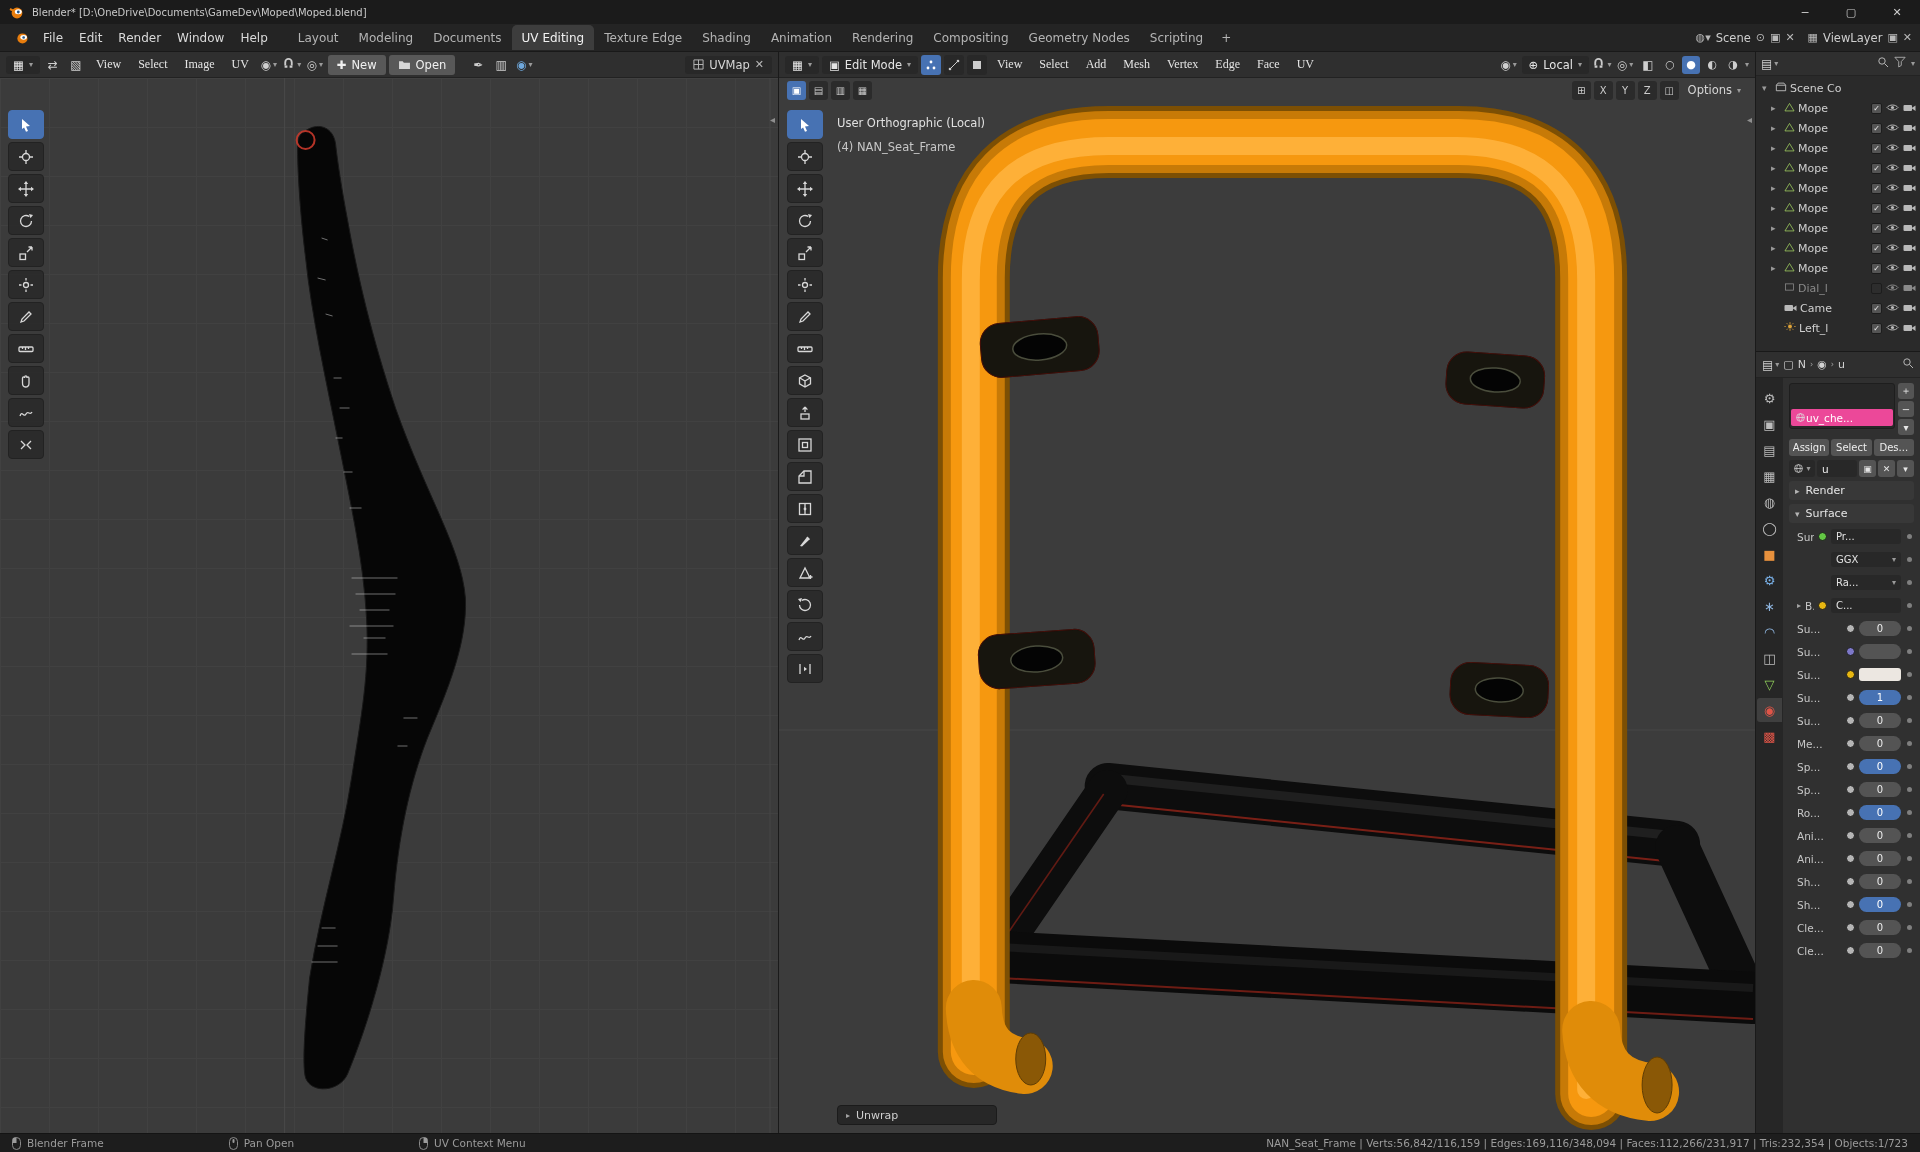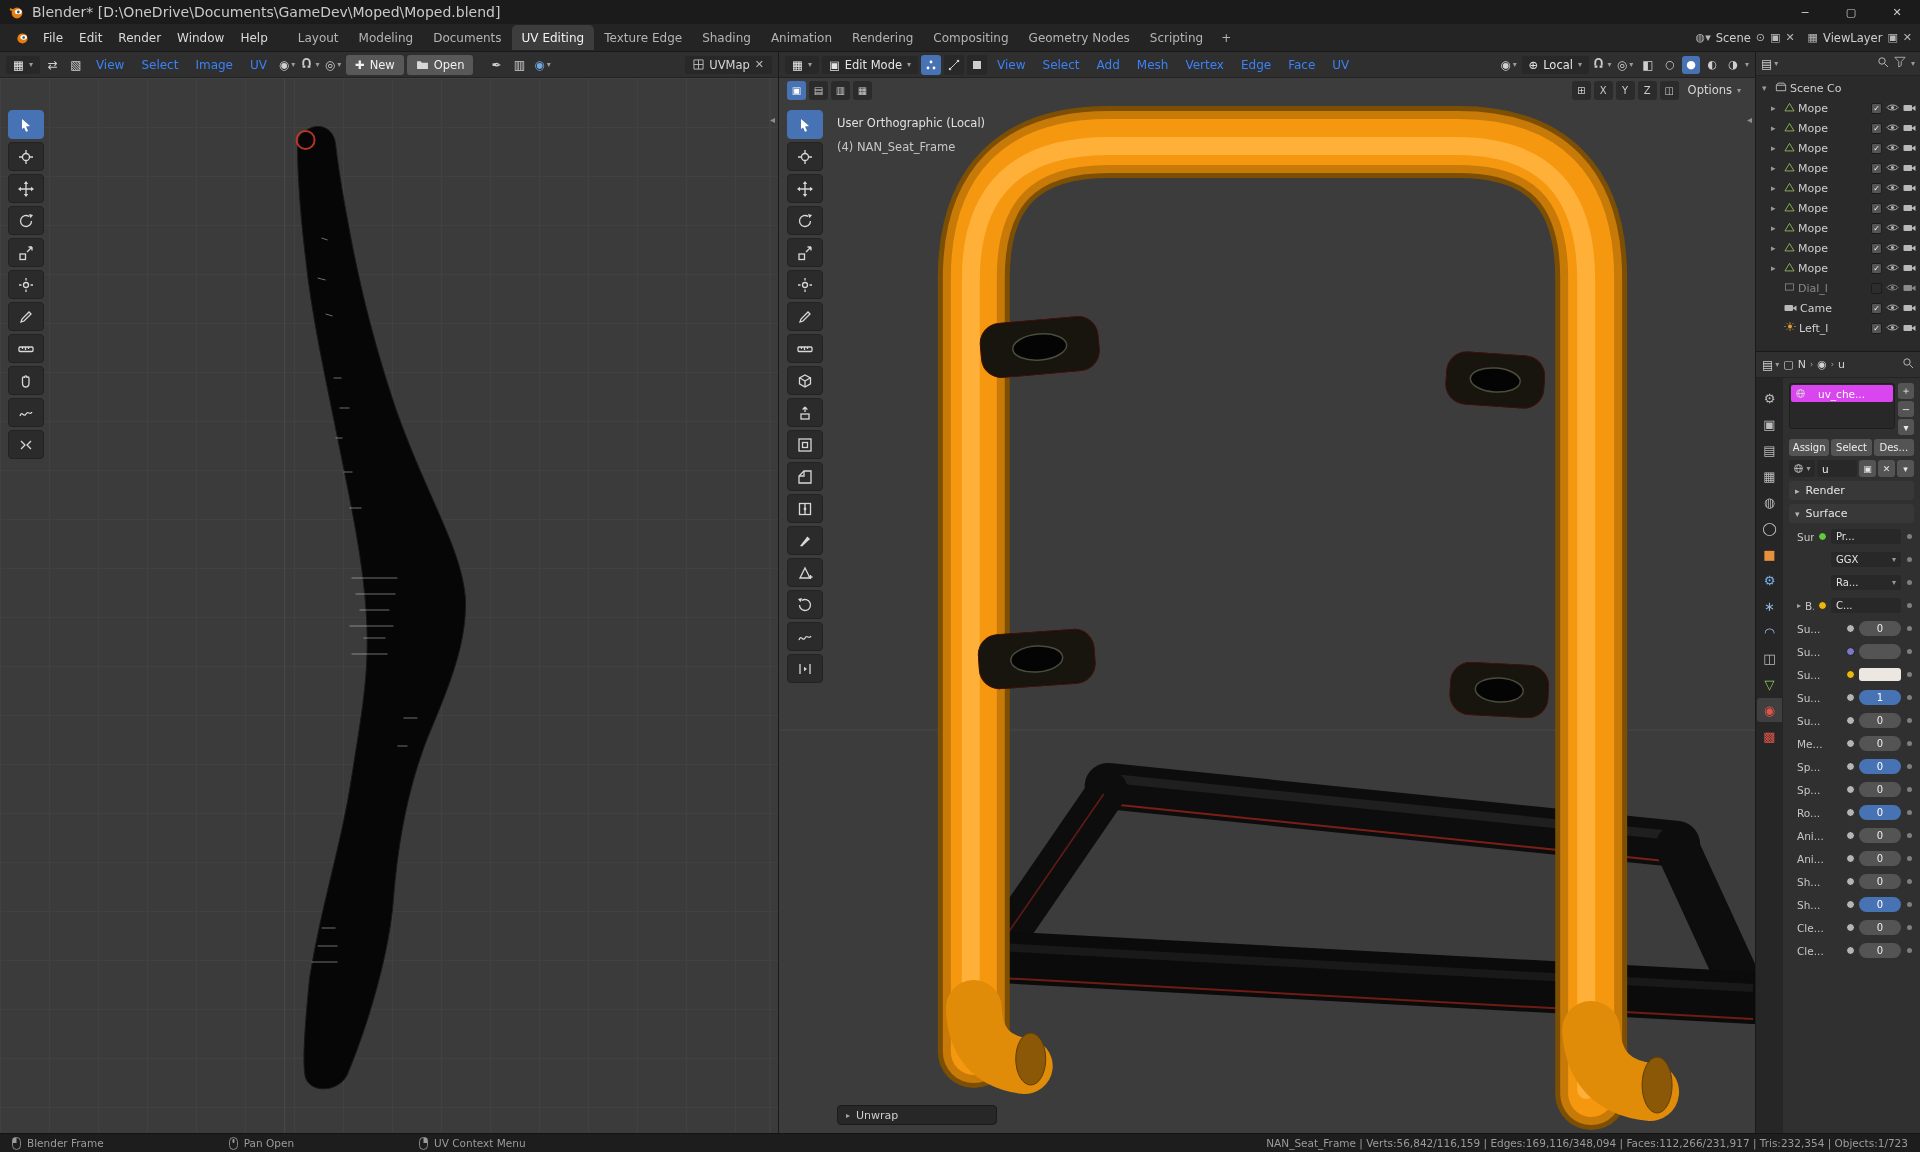--- a/index.html
+++ b/index.html
@@ -4,21 +4,21 @@
 <style>
   * { box-sizing: border-box; margin: 0; padding: 0; }
   body { background:#111; }
   .app { position:relative; width:1920px; height:1152px; background:#2b2b2b;
          font-family:"DejaVu Sans","Liberation Sans",sans-serif; font-size:12px;
          color:#d6d6d6; overflow:hidden; user-select:none; }
 
   
   .titlebar { position:absolute; left:0; top:0; width:100%; height:24px; background:#1b1b1b;
               display:flex; align-items:center; padding-left:8px; gap:8px; }
-  .title-text { color:#c9c9c9; font-size:14px; }
+  .title-text { color:#c9c9c9; font-size:10px; }
   .win-controls { margin-left:auto; display:flex; height:100%; }
   .win-btn { width:46px; height:100%; display:flex; align-items:center; justify-content:center;
              color:#cfcfcf; font-size:11px; }
 
   
   .topbar { position:absolute; left:0; top:24px; width:100%; height:28px; background:#242424;
             border-bottom:1px solid #191919; display:flex; align-items:center; padding:0 8px; }
   .menu { padding:3px 8px; color:#dadada; border-radius:3px; }
   .tabs { display:flex; align-items:center; height:100%; margin-left:12px; }
   .wtab { padding:6px 10px 5px; font-size:12px; color:#b4b4b4; border-radius:5px 5px 0 0; white-space:nowrap; }
@@ -28,21 +28,21 @@
   .tb-icon { color:#b9b9b9; font-size:11px; }
 
   
   .workspace { position:absolute; left:0; top:52px; width:100%; height:1081px; }
   .uv-editor  { position:absolute; left:0; top:0; width:779px; height:100%; border-right:1px solid #1a1a1a; }
   .viewport3d { position:absolute; left:779px; top:0; width:977px; height:100%; border-right:1px solid #1a1a1a; }
   .rightpanel { position:absolute; left:1756px; top:0; width:164px; height:100%; }
 
   .ed-header { position:relative; z-index:4; height:26px; background:#2f2f2f; border-bottom:1px solid #222;
                display:flex; align-items:center; padding:0 6px; gap:3px; }
-  .ed-menu { padding:2px 7px; color:#3b82f6; white-space:nowrap; }
+  .ed-menu { padding:2px 7px; color:#e5e5e5; white-space:nowrap;font-family:Liberation Serif, serif; }
   .icon-toggle { min-width:20px; height:20px; display:flex; align-items:center; justify-content:center;
                  color:#cfcfcf; border-radius:3px; gap:2px; font-size:12px; }
   .dd { background:#282828; border-radius:3px; display:flex; align-items:center; gap:5px;
         padding:2px 7px; font-size:11.5px; color:#e4e4e4; white-space:nowrap; }
   .caret { font-size:8px; color:#9a9a9a; }
   .hbtn { display:flex; align-items:center; gap:5px; background:#585858; border:none; border-radius:3px;
           color:#f0f0f0; font-size:11.5px; padding:3px 9px; font-family:inherit; }
   .uvmap-pill { margin-left:auto; display:flex; align-items:center; gap:5px; background:#282828;
                 border-radius:3px; padding:2px 8px; font-size:11.5px; }
   .mode-btn { width:20px; height:20px; background:#282828; border-radius:3px; display:flex;
@@ -110,22 +110,22 @@
   .props-body { position:absolute; left:0; top:26px; right:0; bottom:0; }
   .ptabs { position:absolute; left:0; top:0; width:27px; bottom:0; background:#262626; display:flex;
            flex-direction:column; align-items:center; padding-top:8px; gap:2px; }
   .ptab { width:25px; height:24px; display:flex; align-items:center; justify-content:center;
           font-size:13px; color:#bdbdbd; border-radius:3px 0 0 3px; }
   .ptab.active { background:#3f3f3f; }
   .pcontent { position:absolute; left:27px; top:0; right:0; bottom:0; padding:5px 6px 0;
               display:flex; flex-direction:column; gap:4px; overflow:hidden; }
   .slot-wrap { display:flex; gap:3px; }
   .slot-list { flex:1; height:46px; background:#282828; border:1px solid #1e1e1e; border-radius:3px; padding:1px; }
-  .slot-row { height:17px; background:#d946ef; border-radius:2px; display:flex; align-items:center;
-              gap:12px; padding:0 4px; font-size:10.5px; color:#fff; }
+  .slot-row { height:17px; background:#ec4899; border-radius:2px; display:flex; align-items:center;
+              gap:0; padding:0 4px; font-size:10.5px; color:#fff;margin-top:24px; }
   .slot-ops { display:flex; flex-direction:column; gap:2px; }
   .mini { width:16px; height:16px; background:#545454; border-radius:3px; font-size:10px;
           display:flex; align-items:center; justify-content:center; color:#e8e8e8; }
   .assign-row { display:flex; gap:2px; }
   .abtn { flex:1; height:17px; background:#545454; border-radius:3px; font-size:10px; display:flex;
           align-items:center; justify-content:center; color:#eee; white-space:nowrap; overflow:hidden; }
   .db-row { display:flex; gap:2px; align-items:center; }
   .db-browse { width:26px; height:17px; background:#282828; border-radius:3px; display:flex;
                align-items:center; justify-content:center; gap:2px; }
   .db-name { flex:1; height:17px; background:#282828; border-radius:3px; display:flex; align-items:center;

